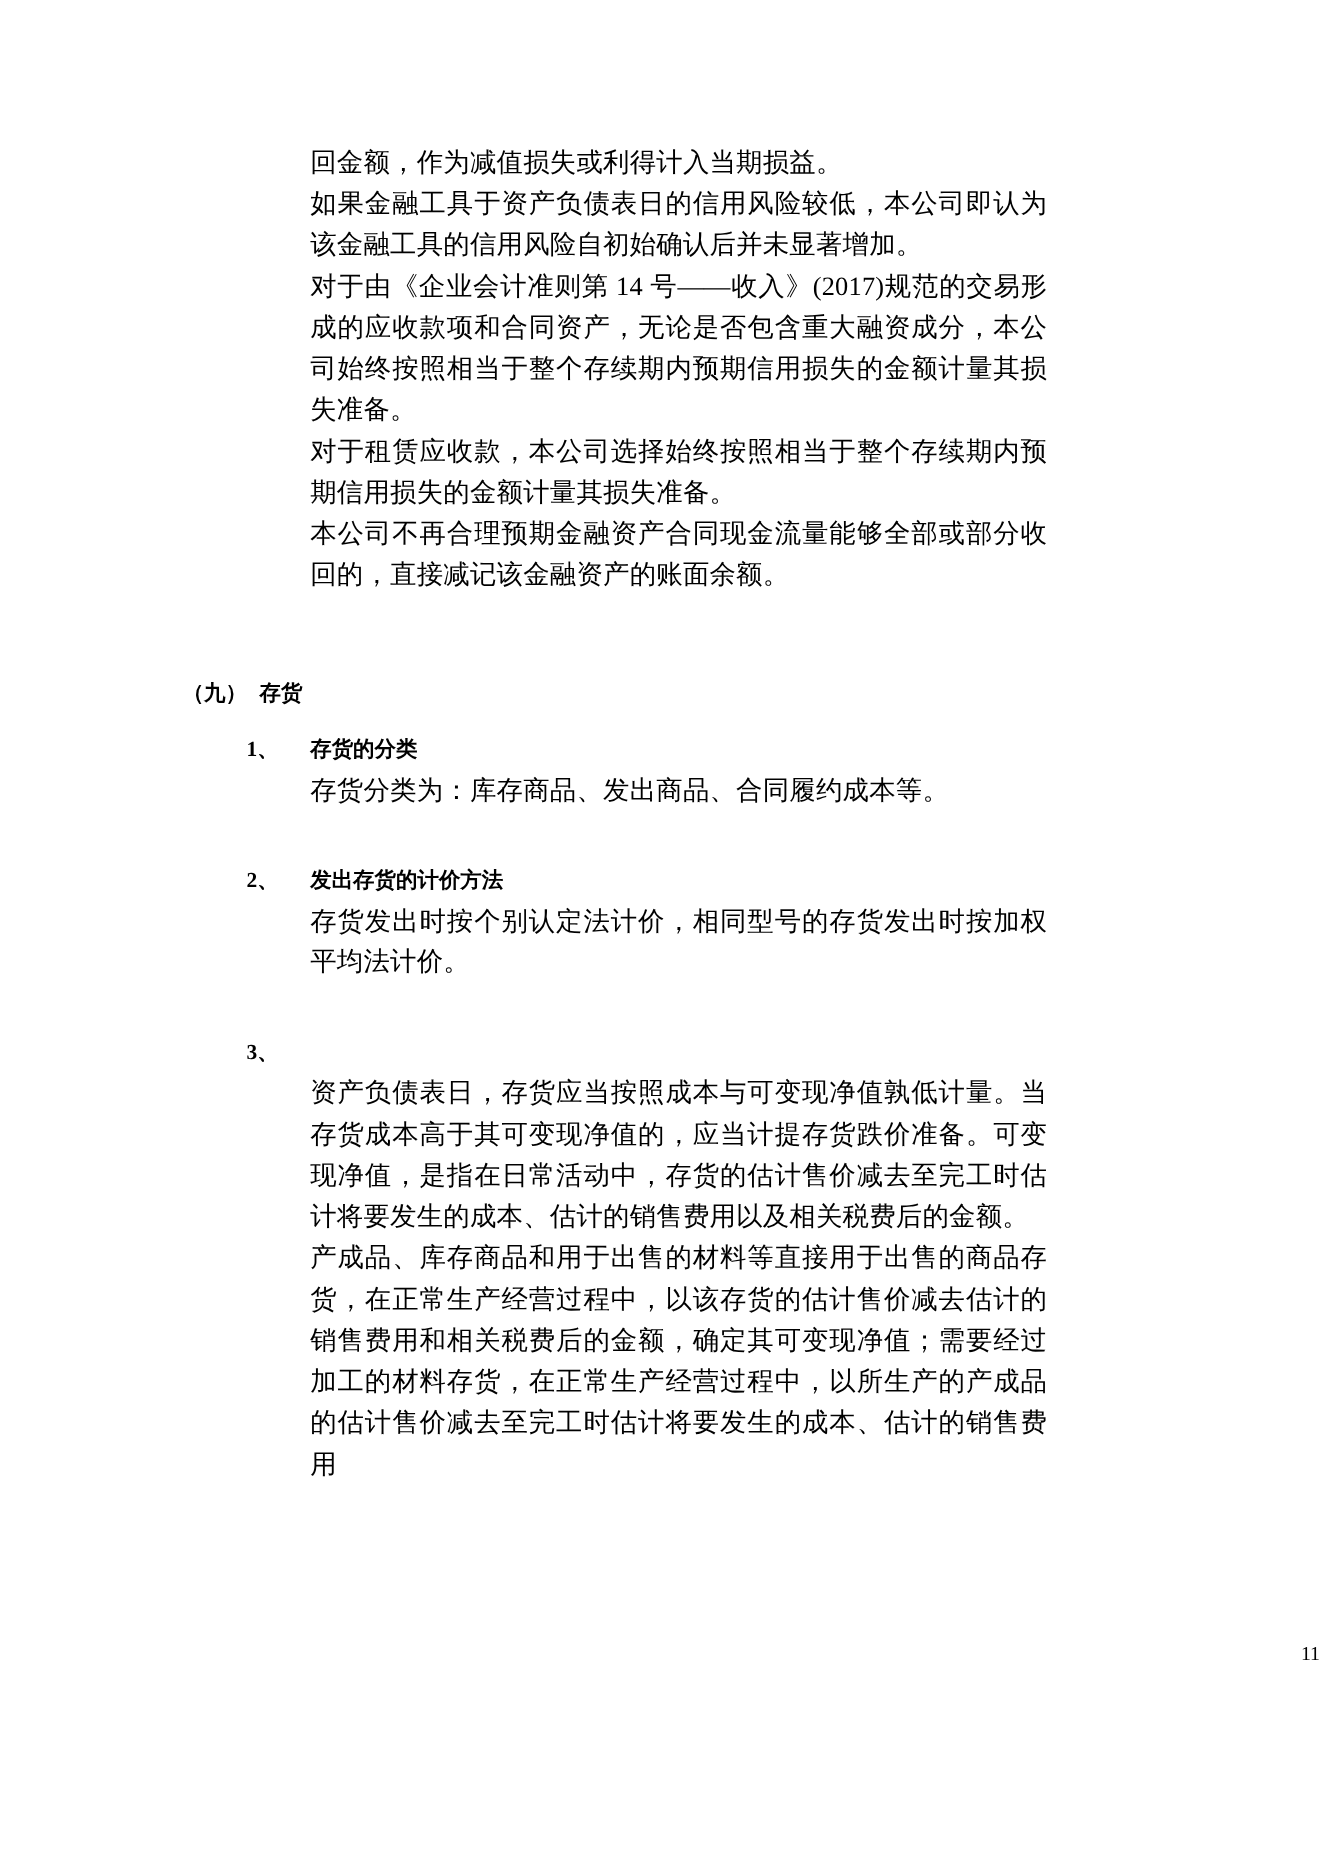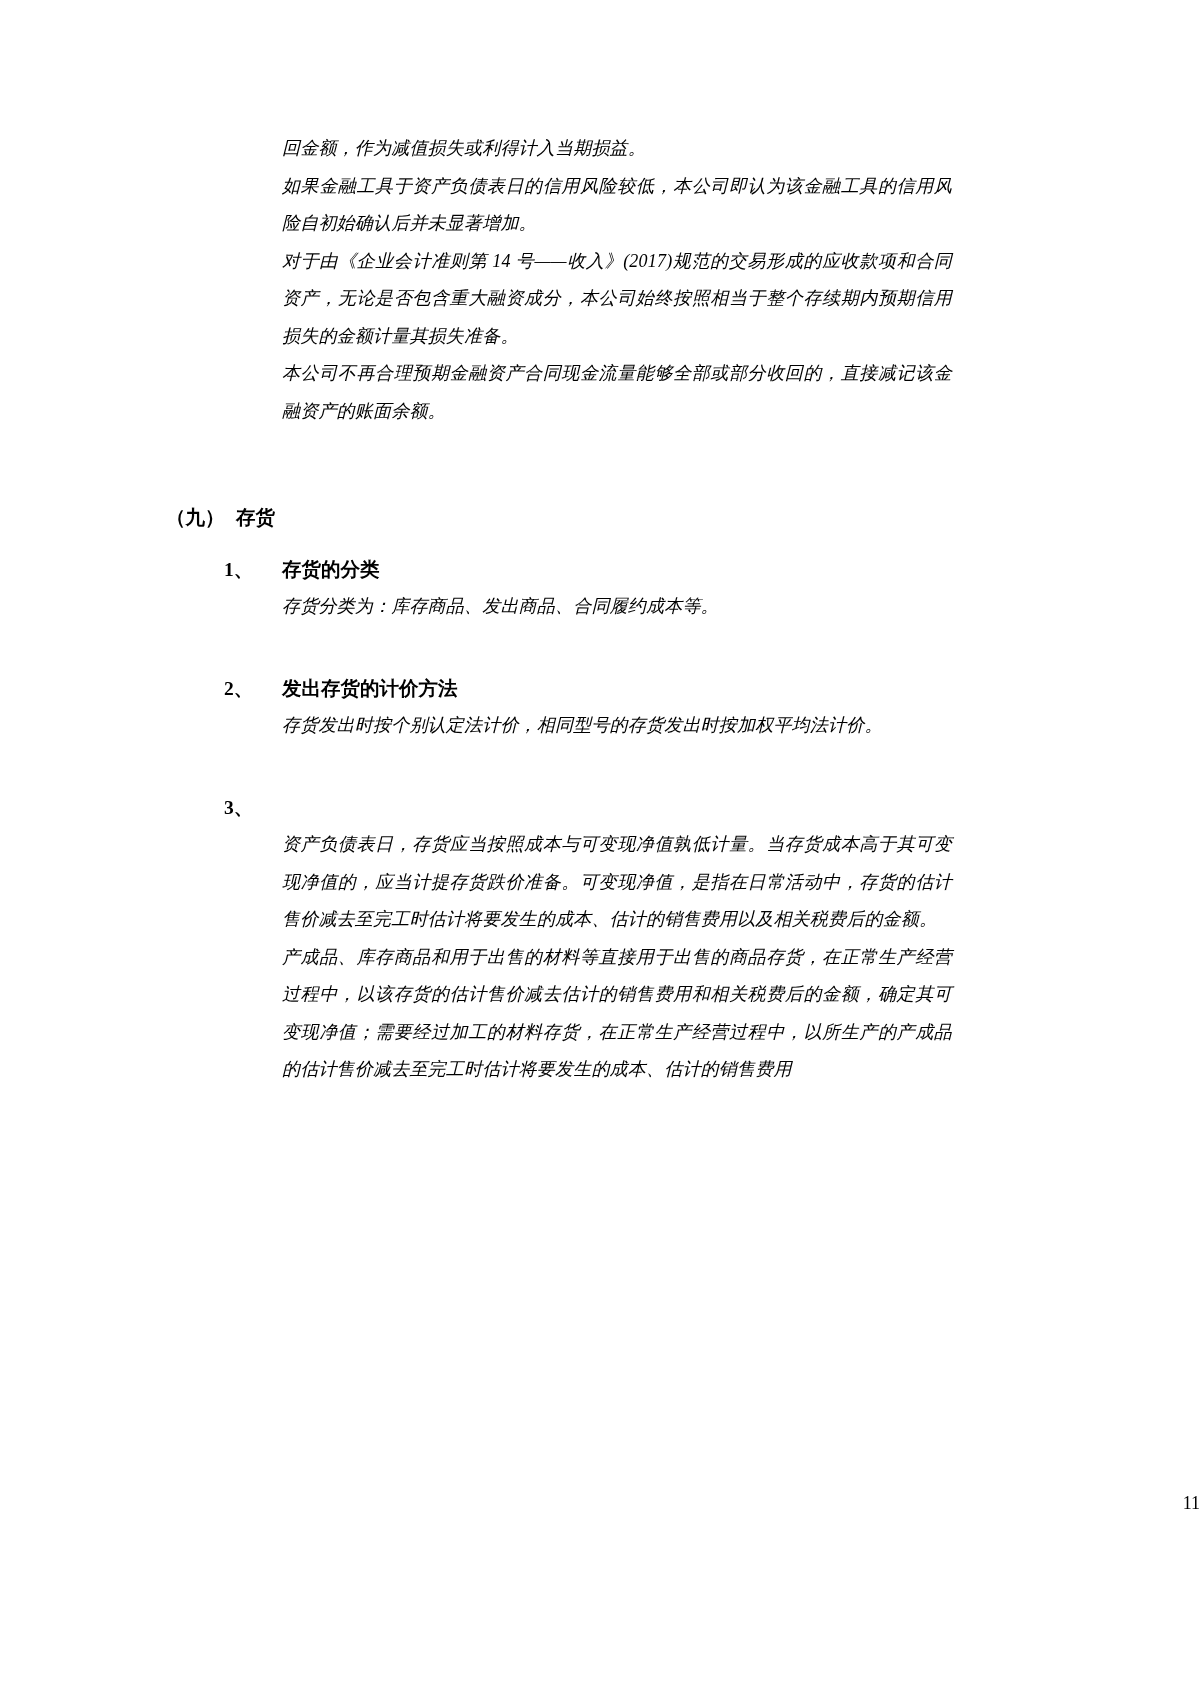--- a/index.html
+++ b/index.html
@@ -19,27 +19,26 @@
     position: absolute;
     top: 0;
     left: 0;
     width: 1200px;
     height: 1696px;
     background: #ffffff;
     box-sizing: border-box;
     padding: 130px 248px 0 282px;
   }
   .para {
-    font-size: 18px;
+    font-size: 24px;
     line-height: 37.5px;
     text-align: justify;
     text-justify: inter-ideograph;
     margin: 0;
     letter-spacing: 0.2px;
-    font-style: italic;
   }
   .body-block {
     margin-bottom: 0;
   }
   .section-heading {
     display: flex;
     align-items: baseline;
     font-weight: bold;
     font-size: 19.5px;
     line-height: 37.5px;
@@ -84,20 +83,21 @@
   }
 </style>
 </head>
 <body>
 
 <div class="page">
 
   <p class="para body-block">回金额，作为减值损失或利得计入当期损益。</p>
   <p class="para body-block">如果金融工具于资产负债表日的信用风险较低，本公司即认为该金融工具的信用风险自初始确认后并未显著增加。</p>
   <p class="para body-block">对于由《企业会计准则第 14 号——收入》(2017)规范的交易形成的应收款项和合同资产，无论是否包含重大融资成分，本公司始终按照相当于整个存续期内预期信用损失的金额计量其损失准备。</p>
+  <p class="para body-block">对于租赁应收款，本公司选择始终按照相当于整个存续期内预期信用损失的金额计量其损失准备。</p>
   <p class="para body-block">本公司不再合理预期金融资产合同现金流量能够全部或部分收回的，直接减记该金融资产的账面余额。</p>
 
   <div class="section-heading">
     <span class="num">（九）</span>
     <span class="title">存货</span>
   </div>
 
   <div class="sub-heading">
     <span class="num">1、</span>
     <span class="title">存货的分类</span>

